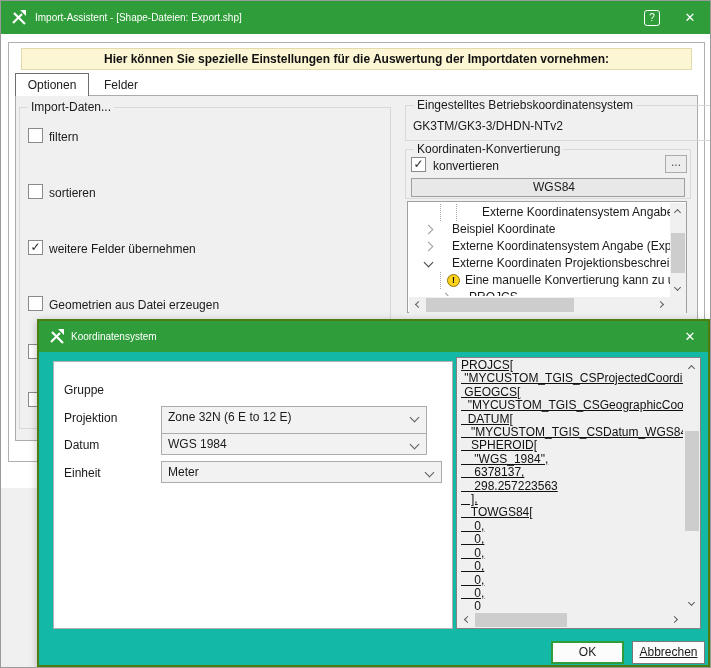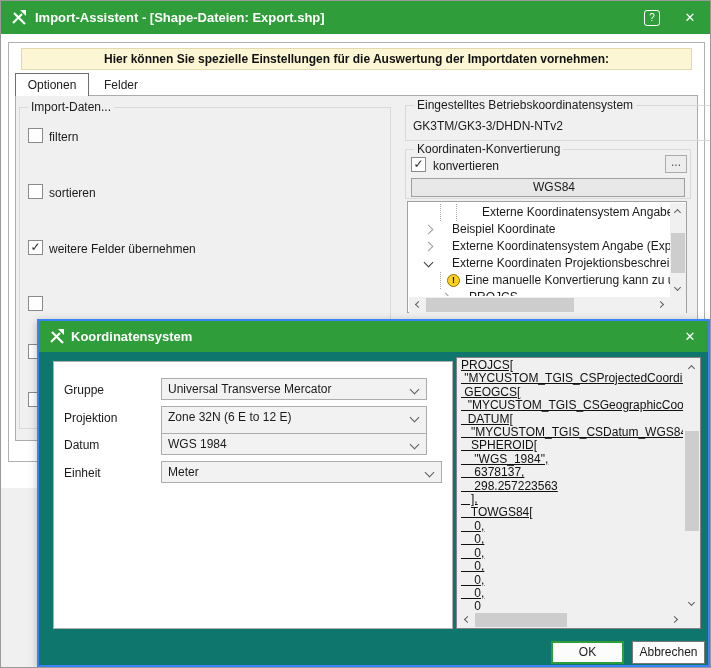--- a/index.html
+++ b/index.html
@@ -3,21 +3,21 @@
 <meta charset="utf-8">
 <style>
   * { margin:0; padding:0; box-sizing:border-box; }
   body { background:#d4d4d4; font-family:"Liberation Sans", sans-serif; }
   #screen { position:relative; width:711px; height:668px; background:#ffffff;
             font-size:12px; color:#1a1a1a; overflow:hidden; border:1px solid #9a9a9a; }
   .abs { position:absolute; }
 
   
   .titlebar { background:#2f9e3a; color:#fff; }
-  .titlebar .title { font-weight:bold; font-size:13px; color:#fff; white-space:nowrap; }
+  .titlebar .title { font-weight:normal; font-size:10px; color:#fff; white-space:nowrap; }
   .win-glyph { color:#fff; font-size:13px; text-align:center; cursor:default; }
 
   
   .panel-border { border:1px solid #b0b0b0; background:#fff; }
   .banner { background:#fcf6d4; border:1px solid #e3d9ad; text-align:center;
             font-weight:bold; line-height:20px; color:#111; }
   .tabpage { background:#f0f0f0; border:1px solid #ababab; }
   .tab-active { background:#fff; border:1px solid #6e6e6e; border-bottom:none;
                 text-align:center; line-height:22px; z-index:3; }
   .tab-idle { text-align:center; line-height:22px; color:#222; }
@@ -48,30 +48,30 @@
   .sb-thumb { background:#cdcdcd; }
   .sb-arrow { position:absolute; width:16px; height:16px; background:#f0f0f0; }
   .sb-arrow i { position:absolute; left:5px; top:6px; width:5px; height:5px;
                 border-top:1.4px solid #5d5d5d; border-right:1.4px solid #5d5d5d; display:block; }
   .sb-arrow.up i    { transform:rotate(-45deg); top:7px; }
   .sb-arrow.down i  { transform:rotate(135deg); top:4px; }
   .sb-arrow.left i  { transform:rotate(-135deg); left:7px; top:5px; }
   .sb-arrow.right i { transform:rotate(45deg); left:4px; top:5px; }
 
   
-  .cs-dialog { border:2px solid #3b82f6; background:#0f766e; box-shadow:0 2px 8px rgba(0,0,0,.25); z-index:10; }
+  .cs-dialog { border:2px solid #4d7c0f; background:#14b8a6; box-shadow:0 2px 8px rgba(0,0,0,.25); z-index:10; }
   .combo { background:#f2f2f2; border:1px solid #acacac; line-height:20px; padding-left:6px;
            white-space:nowrap; overflow:hidden; }
   .combo .chev { position:absolute; right:8px; top:7px; border-color:#5d5d5d;
                  border-width:1.3px; transform:rotate(135deg); }
   .wkt { background:#f0f0f0; border:1px solid #828282; }
   .wkt pre { font-family:"Liberation Sans", sans-serif; font-size:12px; line-height:13.4px;
              white-space:pre; overflow:hidden; color:#111;text-decoration:underline; }
   .btn-ok { background:#fcfcfc; border:2px solid #2f9e3a; text-align:center; line-height:19px; }
-  .btn-cancel { background:#fcfcfc; border:1px solid #787878; text-align:center; line-height:21px; }
+  .btn-cancel { background:#fcfcfc; border:1px solid #787878; text-align:center; line-height:21px;text-decoration:underline; }
 
   .logo-icon svg { display:block; }
 </style>
 </head>
 <body>
 
 <div id="screen">
 
   <div class="abs titlebar" style="left:0;top:0;width:711px;height:33px;">
     <span class="abs logo-icon" style="left:9px;top:7px;width:18px;height:18px;">
@@ -106,20 +106,21 @@
   <span class="abs checkbox" style="left:27px;top:127px;"></span>
   <span class="abs cb-label" style="left:48px;top:129px;">filtern</span>
 
   <span class="abs checkbox" style="left:27px;top:183px;"></span>
   <span class="abs cb-label" style="left:48px;top:185px;">sortieren</span>
 
   <span class="abs checkbox" style="left:27px;top:239px;"><span>✓</span></span>
   <span class="abs cb-label" style="left:48px;top:241px;">weitere Felder übernehmen</span>
 
   <span class="abs checkbox" style="left:27px;top:295px;"></span>
+  <span class="abs cb-label" style="left:48px;top:297px;">Geometrien aus Datei erzeugen</span>
 
   <span class="abs checkbox" style="left:27px;top:343px;"></span>
   <span class="abs checkbox" style="left:27px;top:391px;"></span>
 
   <div class="abs groupbox" style="left:404px;top:104px;width:344px;height:36px;">
     <span class="group-legend">Eingestelltes Betriebskoordinatensystem</span>
     <span class="abs" style="left:7px;top:13px;white-space:nowrap;">GK3TM/GK3-3/DHDN-NTv2</span>
   </div>
 
   <div class="abs groupbox" style="left:404px;top:148px;width:286px;height:50px;">
@@ -190,24 +191,20 @@
           <path d="M4 5 L15 16" stroke="#ffffff" stroke-width="2.2" fill="none"></path>
           <polygon points="10,2 16,2 16,8 13,5" fill="#ffffff"></polygon>
         </svg>
       </span>
       <span class="abs title" style="left:32px;top:0;line-height:31px;">Koordinatensystem</span>
       <span class="abs win-glyph" style="left:643px;top:8px;width:16px;height:16px;line-height:16px;">✕</span>
     </div>
 
     <div class="abs panel-border" style="left:14px;top:40px;width:400px;height:268px;">
       <span class="abs" style="left:10px;top:21px;">Gruppe</span>
-      <div class="abs combo" style="left:107px;top:16px;width:266px;height:22px;">
-        <span>Universal Transverse Mercator</span>
-        <span class="chev"></span>
-      </div>
 
       <span class="abs" style="left:10px;top:49px;">Projektion</span>
       <div class="abs combo" style="left:107px;top:44px;width:266px;height:39px;">
         <span>Zone 32N (6 E to 12 E)</span>
         <span class="chev"></span>
       </div>
 
       <span class="abs" style="left:10px;top:76px;">Datum</span>
       <div class="abs combo" style="left:107px;top:71px;width:266px;height:22px;">
         <span>WGS 1984</span>

